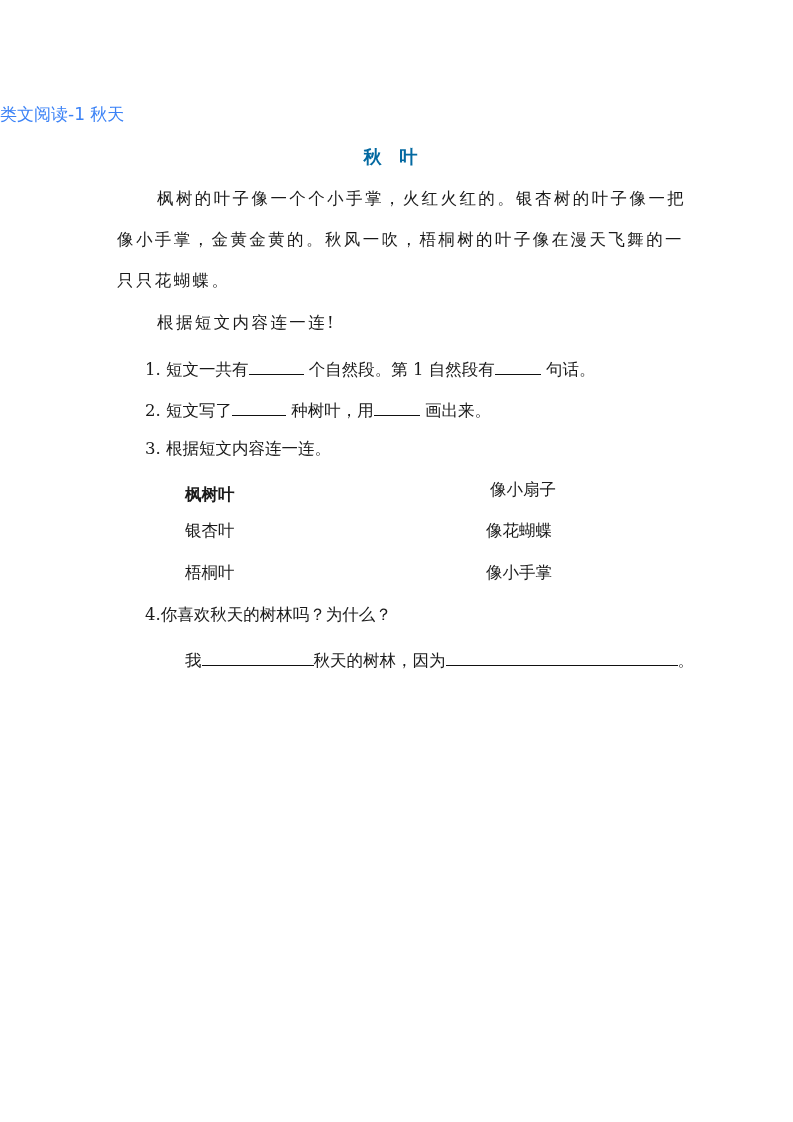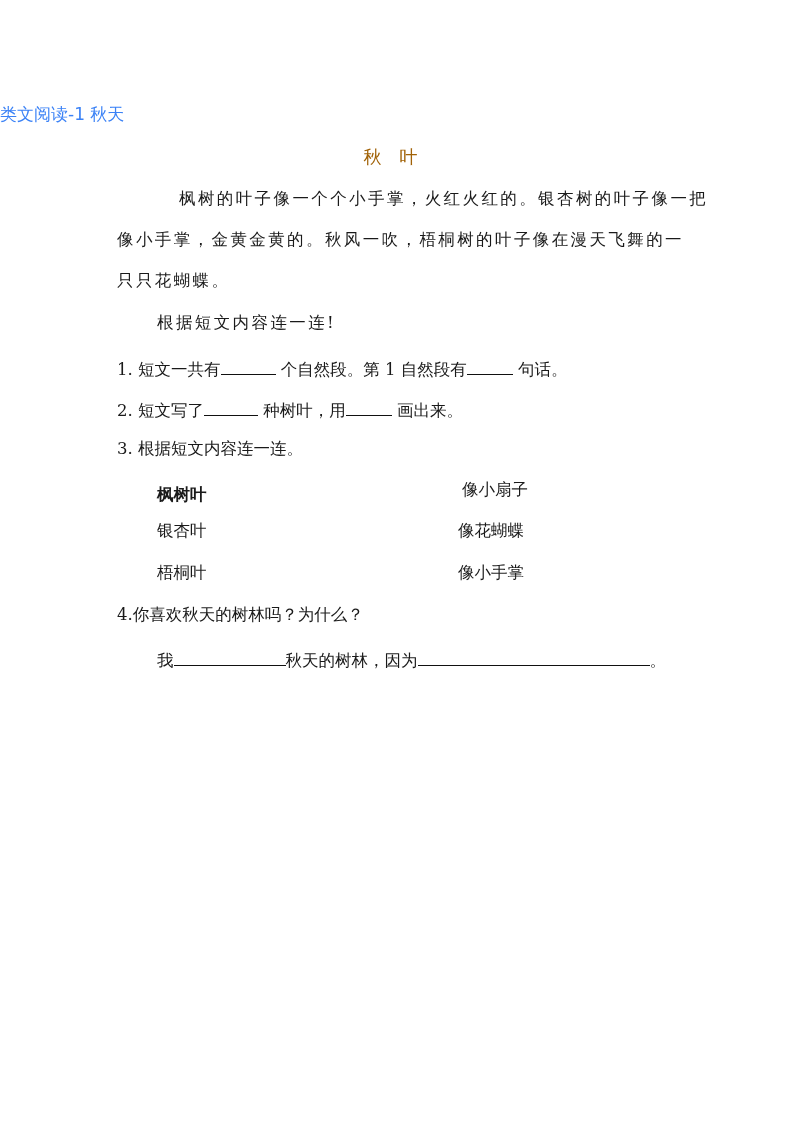--- a/index.html
+++ b/index.html
@@ -29,54 +29,55 @@
       font-size: 17px;
       color: #3b82f6;
     }
     .subtitle {
       left: 0;
       width: 781px;
       text-align: center;
       top: 148px;
       font-family: "DejaVu Sans", "Liberation Sans", sans-serif;
       font-size: 18px;
-      font-weight: normal;
-      color: #a16207;
+      font-weight: bold;
+      color: #0369a1;
     }
     .subtitle .gap { display: inline-block; width: 18px; }
     .kai {
       font-family: "DejaVu Serif", "Liberation Serif", serif;
       font-size: 16.5px;
       letter-spacing: 2.4px;
       color: #1a1a1a;
     }
     .song {
       font-family: "DejaVu Serif", "Liberation Serif", serif;
       font-size: 16.5px;
       color: #1a1a1a;
+      margin-left: 28px;
     }
     .blank {
       display: inline-block;
       border-bottom: 1.3px solid #111;
       height: 16px;
       vertical-align: baseline;
     }
     .match-left { left: 157px; }
     .match-right { left: 458px; }
   </style>
 </head>
 <body>
 
 <div class="line title">类文阅读-1  秋天</div>
 
 <div class="line subtitle">
   <span>秋</span><span class="gap"></span><span>叶</span>
 </div>
 
-<div class="line kai" style="left:157px; top:191px;margin-left:22px;">枫树的叶子像一个个小手掌，火红火红的。银杏树的叶子像一把</div>
+<div class="line kai" style="left:157px; top:191px;">枫树的叶子像一个个小手掌，火红火红的。银杏树的叶子像一把</div>
 <div class="line kai" style="left:117px; top:232px;">像小手掌，金黄金黄的。秋风一吹，梧桐树的叶子像在漫天飞舞的一</div>
 <div class="line kai" style="left:117px; top:273px;">只只花蝴蝶。</div>
 <div class="line kai" style="left:157px; top:315px;">根据短文内容连一连!</div>
 
 <div class="line song" style="left:117px; top:358px;">
   <span>1. 短文一共有</span><span class="blank" style="width:55px;"></span><span> 个自然段。第 1 自然段有</span><span class="blank" style="width:46px;"></span><span> 句话。</span>
 </div>
 
 <div class="line song" style="left:117px; top:399px;">
   <span>2. 短文写了</span><span class="blank" style="width:54px;"></span><span> 种树叶，用</span><span class="blank" style="width:46px;"></span><span> 画出来。</span>

